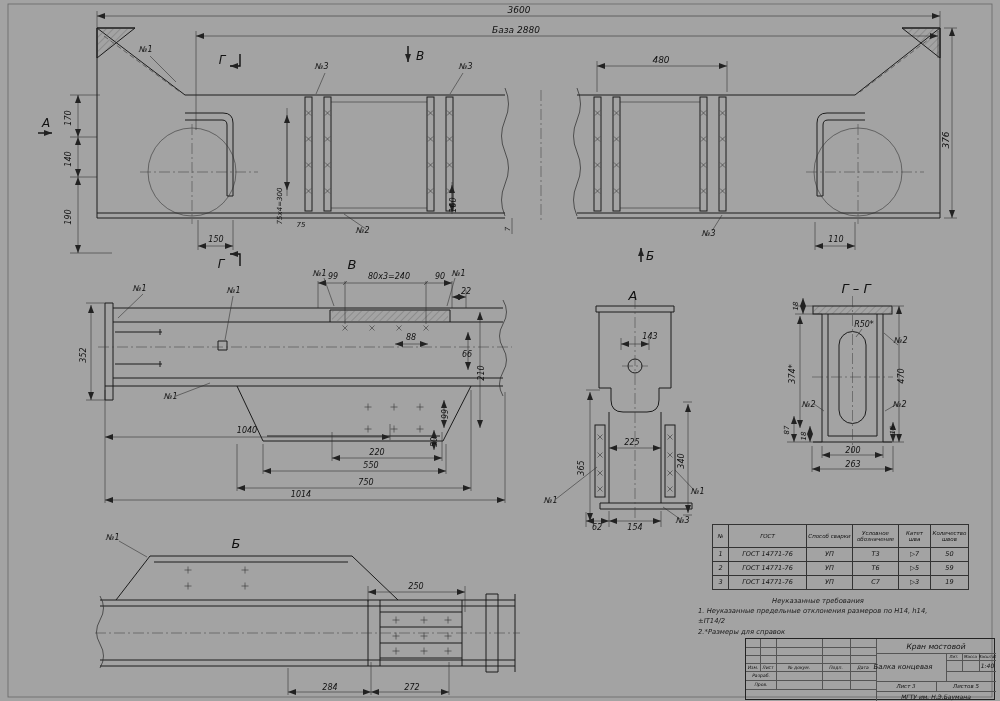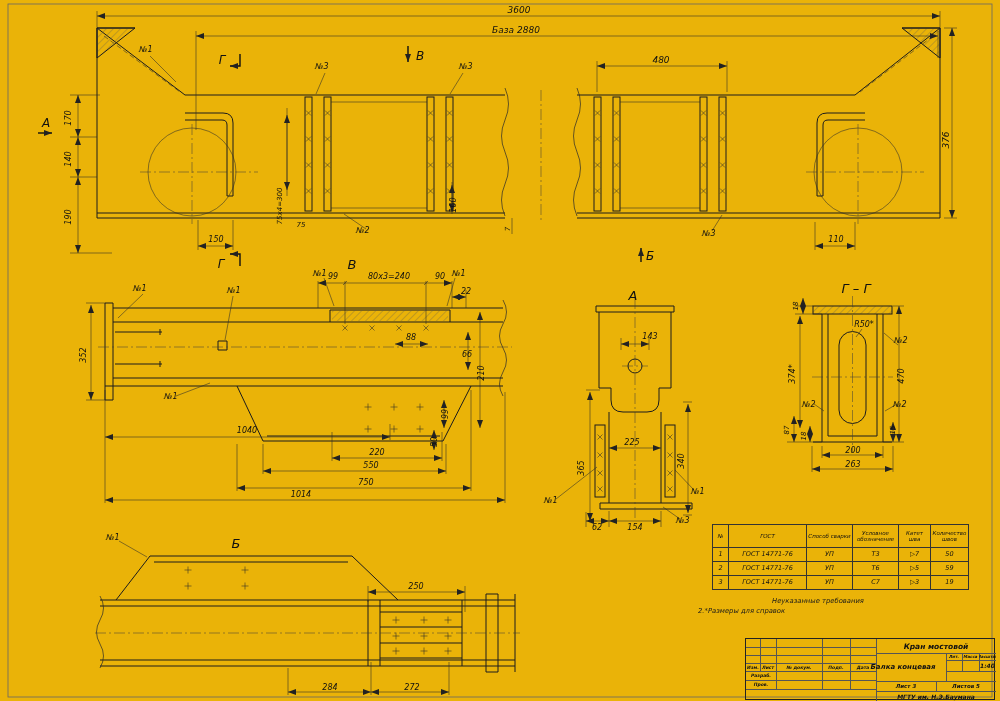--- a/index.html
+++ b/index.html
@@ -1,16 +1,16 @@
 <!DOCTYPE html>
 <html><head>
 <meta charset="utf-8">
 <style>
   html,body{margin:0;padding:0;background:#fbfbf8;}
-  .sheet{position:relative;width:1000px;height:701px;background:#eab308;overflow:hidden;
+  .sheet{position:relative;width:1000px;height:701px;background:#a3a3a3;overflow:hidden;
          font-family:"DejaVu Sans",sans-serif;}
   svg{position:absolute;left:0;top:0;}
   
   .o{stroke:#1c1c1c;stroke-width:1;fill:none;}
   .t{stroke:#2a2a2a;stroke-width:.55;fill:none;}
   .c{stroke:#3a3a3a;stroke-width:.5;fill:none;stroke-dasharray:11 3 2 3;}
   .w{stroke:#2a2a2a;stroke-width:.7;fill:none;}
   .d{stroke:#2a2a2a;stroke-width:.55;fill:none;marker-start:url(#ar);marker-end:url(#ar);}
   .sec{stroke:#101010;stroke-width:1.4;fill:none;marker-end:url(#ar);}
   #ann text{fill:#111;font-family:"DejaVu Sans",sans-serif;font-style:italic;text-anchor:middle;}
@@ -23,21 +23,21 @@
   
   .techreq{position:absolute;left:698px;top:596px;width:240px;font-size:6.8px;font-style:italic;
       color:#1a1a1a;line-height:1.5;}
   .tr-title{text-align:center;}
   
   .tblock{position:absolute;left:745px;top:638px;width:250px;height:62px;border:1.2px solid #222;
       box-sizing:border-box;font-style:italic;color:#111;}
   .vl{position:absolute;width:1px;background:#555;}
   .hl{position:absolute;height:1px;background:#555;}
   .lab{position:absolute;display:flex;align-items:center;justify-content:center;text-align:center;
-      overflow:hidden;white-space:nowrap;font-weight:bold;}
+      overflow:hidden;white-space:nowrap;}
 </style>
 </head>
 <body>
 
 <div class="sheet">
 
 <svg width="1000" height="701" viewBox="0 0 1000 701">
   <defs>
     <marker id="ar" viewBox="0 0 8 8" refX="8" refY="4" markerWidth="8" markerHeight="8" orient="auto-start-reverse" markerUnits="userSpaceOnUse">
       <path d="M0,1 L8,4 L0,7 Z" fill="#222"></path>
@@ -297,20 +297,21 @@
       <td>УП</td>
       <td>С7</td>
       <td>▷3</td>
       <td>19</td>
     </tr>
   </tbody>
 </table>
 
 <div class="techreq">
   <div class="tr-title">Неуказанные требования</div>
+  <div>1. Неуказанные предельные отклонения размеров по Н14, h14, ±IT14/2</div>
   <div>2.*Размеры для справок</div>
 </div>
 
 <div class="tblock">
 
   <div class="vl" style="left:14px;top:0;height:32px"></div>
   <div class="vl" style="left:30px;top:0;height:50px"></div>
   <div class="vl" style="left:76px;top:0;height:50px"></div>
   <div class="vl" style="left:104px;top:0;height:50px"></div>
   <div class="vl" style="left:130px;top:0;height:62px"></div>

